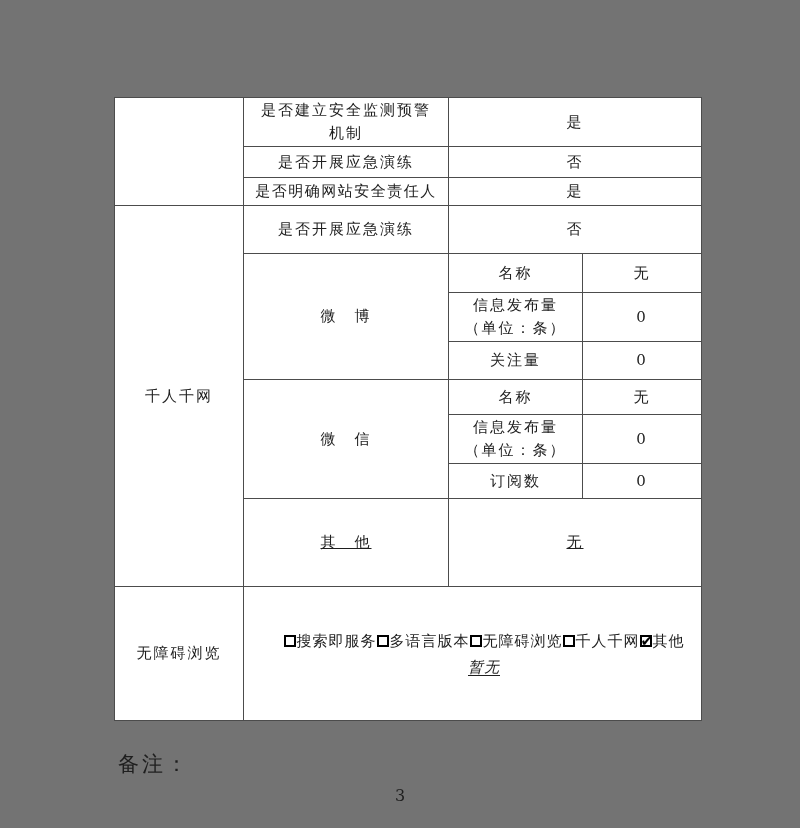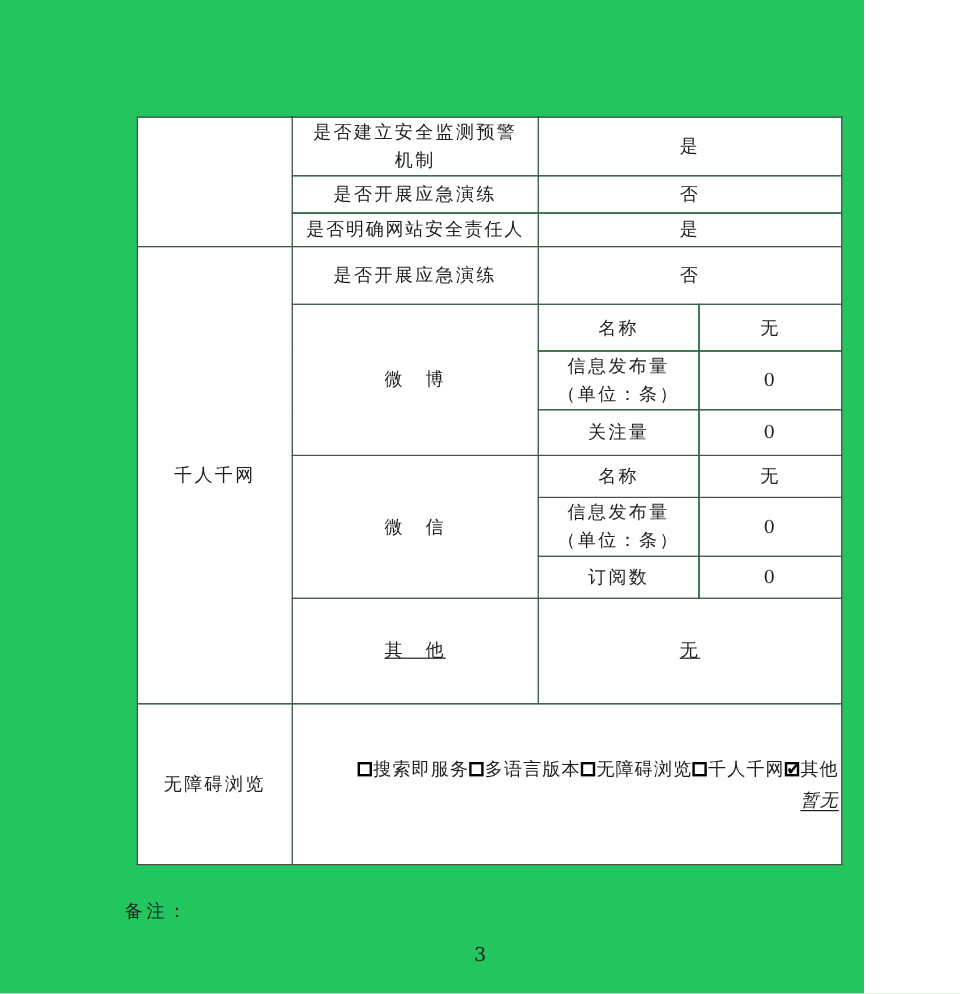--- a/index.html
+++ b/index.html
@@ -1,18 +1,18 @@
 <!DOCTYPE html>
 <html><head>
 <meta charset="utf-8">
 <style>
   * { margin:0; padding:0; box-sizing:border-box; }
   html,body { width:800px; height:828px; background:#ffffff; overflow:hidden; }
   body { font-family:"DejaVu Serif","Liberation Serif",serif; color:#1e1e1e; }
-  .page { position:relative; width:720px; height:828px; background:#22c55e; }
+  .page { position:relative; width:800px; height:828px; background:#737373; }
 
   table.report { position:absolute; left:114px; top:97px; border-collapse:collapse; table-layout:fixed; }
   td { border:1px solid #4c4c4c; background:#ffffff; text-align:center; vertical-align:middle;
        font-size:15px; letter-spacing:2px; line-height:23px; padding:1px 2px; overflow:hidden; }
 
   col.c1 { width:129px; } col.c2 { width:205px; } col.c3 { width:134px; } col.c4 { width:119px; }
 
   tr.r1  td { height:48px; }
   tr.r2  td { height:31px; }
   tr.r3  td { height:28px; }
@@ -22,29 +22,29 @@
   tr.r7  td { height:38px;margin-left:36px; }
   tr.r8  td { height:35px; }
   tr.r9  td { height:45px; }
   tr.r10 td { height:35px;margin-top:36px; }
   tr.r11 td { height:88px;text-decoration:underline; }
   tr.r12 td { height:134px; }
 
   td.tight { letter-spacing:1.5px;margin-top:48px; }
   .ln { display:block; }
 
-  td.innov { text-align:right; padding:4px 2px 4px 25px; letter-spacing:1px; line-height:26px; }
+  td.innov { text-align:center; padding:4px 2px 4px 25px; letter-spacing:1px; line-height:26px; }
   .cb-box { display:inline-block; width:12px; height:12px; border:2px solid #000;
             background:#fff; vertical-align:-1px; margin-right:1px; position:relative; }
   .cb-box.checked::after { content:"✔"; position:absolute; left:-1px; top:-9px;
             font-size:15px; font-weight:bold; letter-spacing:0; color:#000;
             font-family:"DejaVu Sans",sans-serif; }
   .note-line { display:block; text-decoration:underline; text-underline-offset:3px;font-style:italic; }
 
-  .remark { position:absolute; left:104px; top:750px; font-size:15px; letter-spacing:3px; }
+  .remark { position:absolute; left:118px; top:750px; font-size:21px; letter-spacing:3px; }
   .pageno { position:absolute; left:0; top:786px; width:800px; text-align:center;
             font-size:16px; letter-spacing:0; }
 </style>
 </head>
 <body>
 
 <div class="page">
 
   <table class="report">
     <colgroup>

